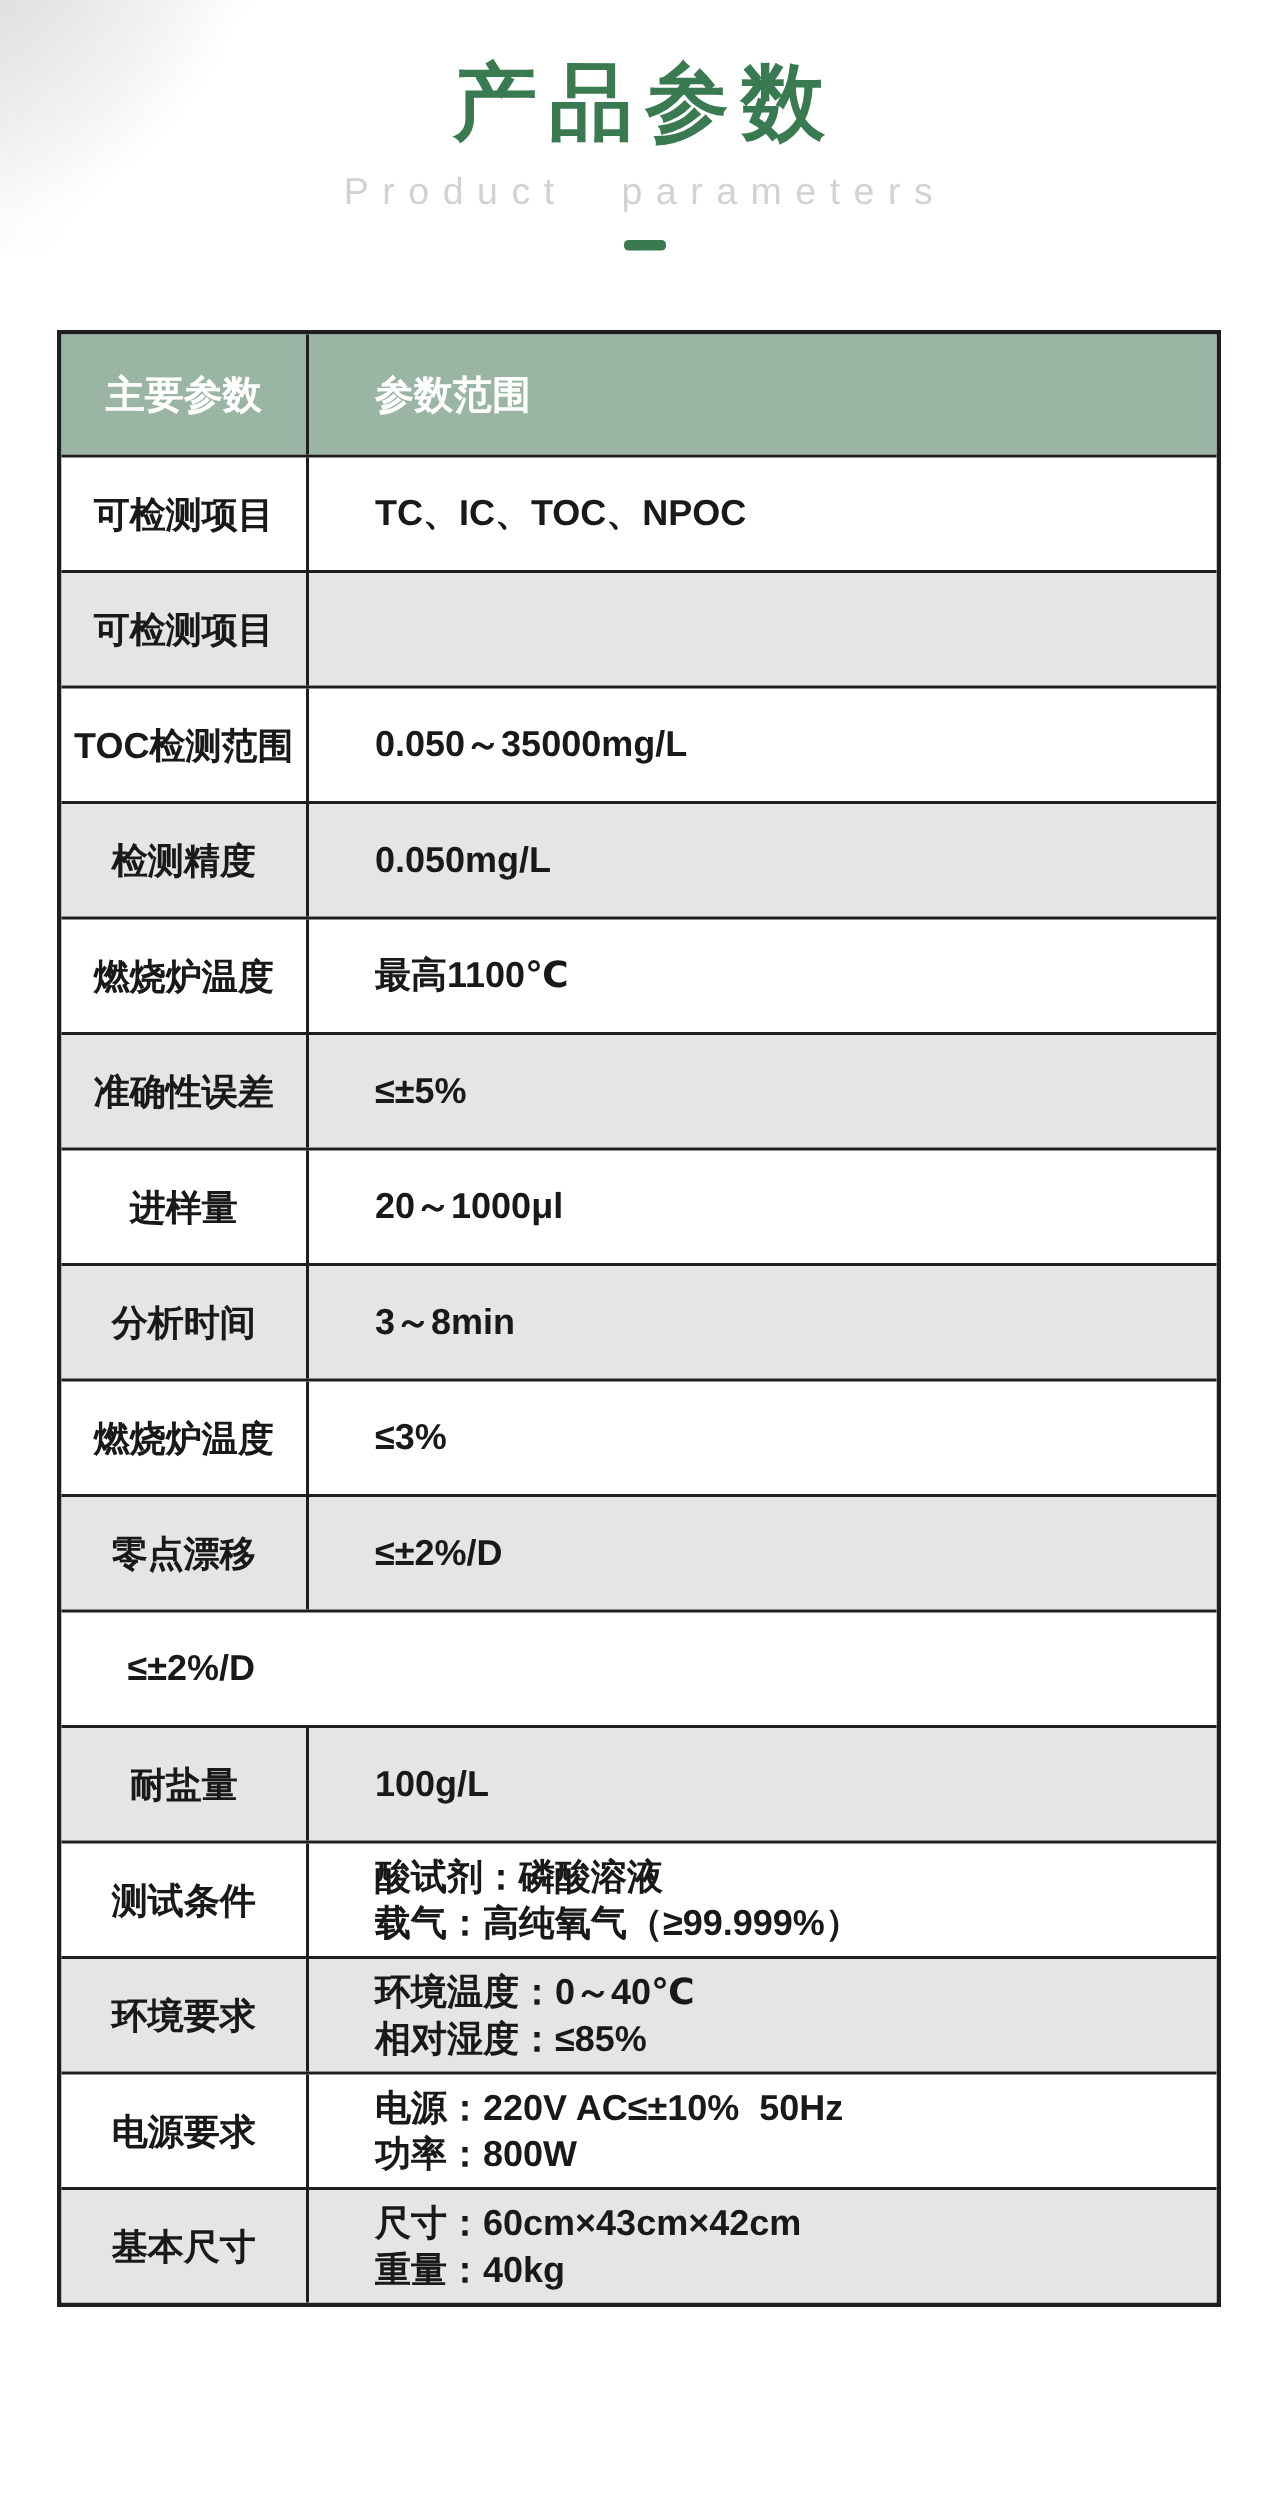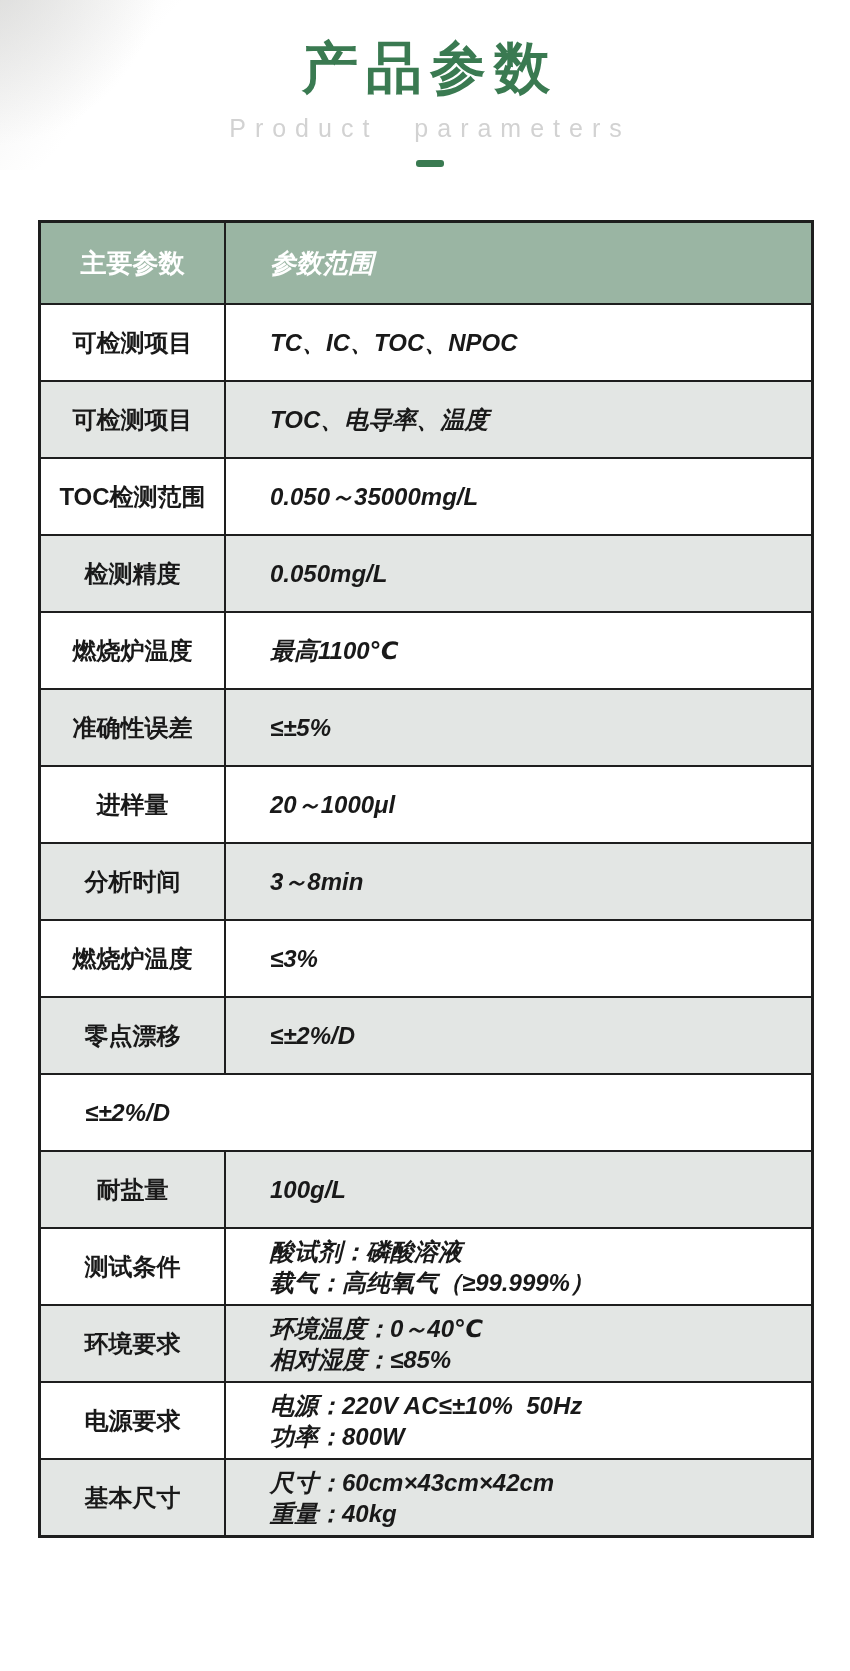--- a/index.html
+++ b/index.html
@@ -19,24 +19,24 @@
   .page-subtitle { margin-top:18px; font-size:25px; color:#d2d2d2; font-weight:normal;
     letter-spacing:9px; word-spacing:20px; }
   .title-dash { width:28px; height:7px; background:#3a7a51; border-radius:3px;
     margin:17px auto 0 auto; }
 
   .param-table { position:absolute; left:38px; top:220px; width:776px;
     border:3px solid #1e1e1e; background:#ffffff; }
   .trow { display:flex; width:100%; border-top:2px solid #1e1e1e; }
   .trow.header-row { border-top:none; background:#9ab5a3; height:80px; }
   .cell { display:flex; flex-direction:column; justify-content:center; }
-  .cell.label { width:185px; border-right:2px solid #1e1e1e; align-items:center;
+  .cell.label { width:165px; border-right:2px solid #1e1e1e; align-items:center;
     text-align:center; font-size:24px; font-weight:600; color:#191919; padding:4px 2px; }
   .cell.value { flex:1; padding-left:44px; padding-right:10px; font-size:24px;
-    font-weight:600; color:#191919; white-space:pre-wrap; line-height:31px;font-style:italic; }
+    font-weight:600; color:#191919; white-space:pre-wrap; line-height:31px; }
   .header-row .cell.label, .header-row .cell.value { color:#ffffff; font-size:26px;
     font-weight:bold; border-right-color:#1e1e1e; }
   .tbody .trow { height:77px; background:#ffffff; }
   .tbody .trow:nth-child(even) { background:#e3e6e4; }
 </style>
 </head>
 <body>
 
 <div class="page">
   <div class="corner-texture"></div>
@@ -52,21 +52,20 @@
       <div class="cell label">主要参数</div>
       <div class="cell value">参数范围</div>
     </div>
     <div class="tbody">
       <div class="trow">
         <div class="cell label">可检测项目</div>
         <div class="cell value">TC、IC、TOC、NPOC</div>
       </div>
       <div class="trow">
         <div class="cell label">可检测项目</div>
-        <div class="cell value">TOC、电导率、温度</div>
       </div>
       <div class="trow">
         <div class="cell label">TOC检测范围</div>
         <div class="cell value">0.050～35000mg/L</div>
       </div>
       <div class="trow">
         <div class="cell label">检测精度</div>
         <div class="cell value">0.050mg/L</div>
       </div>
       <div class="trow">

